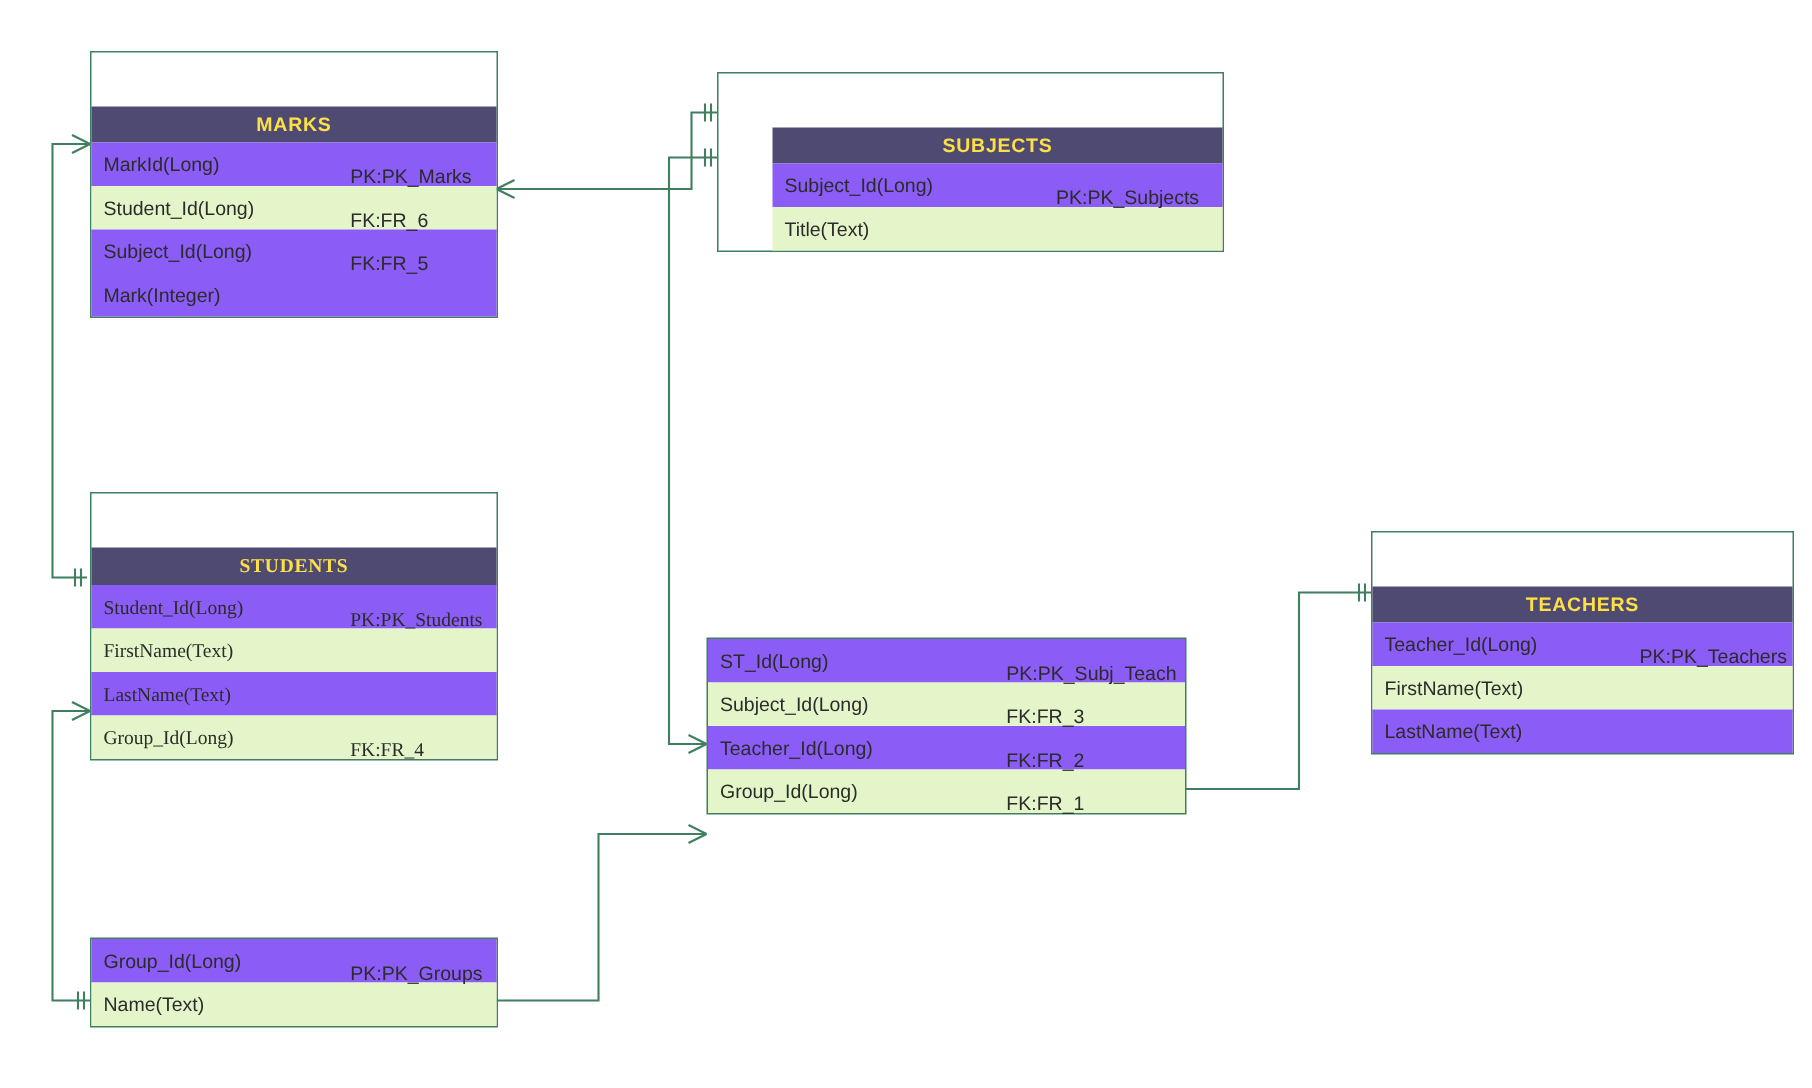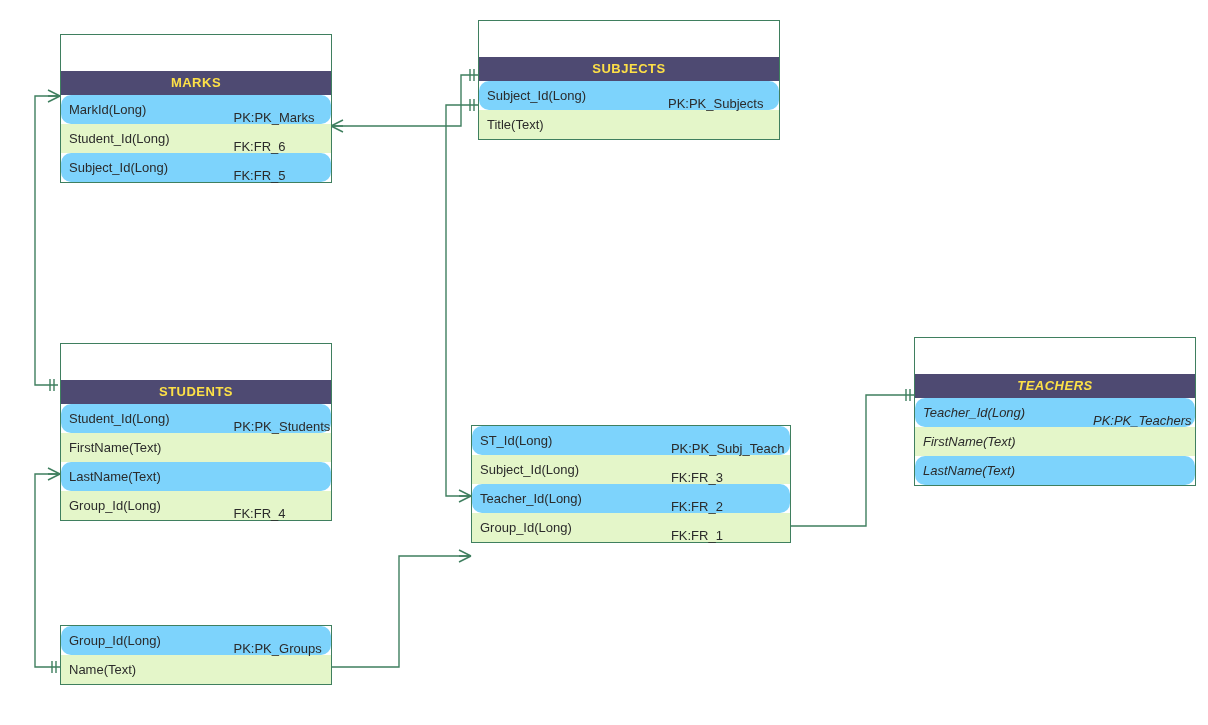--- a/index.html
+++ b/index.html
@@ -4,21 +4,21 @@
 <style>
   html,body{margin:0;padding:0;width:1208px;height:725px;background:#fff;font-family:Arial,Helvetica,sans-serif;font-size:13px;color:#2b2b2b;}
   .canvas{position:relative;width:1208px;height:725px;}
   svg.wires{position:absolute;left:0;top:0;width:1208px;height:725px;pointer-events:none;}
   .entity{position:absolute;border:1px solid #3f7f5f;}
   .entity .hdr{background:#4e4a72;color:#fde047;font-weight:bold;text-align:center;padding:4px 0 5px;letter-spacing:0.5px;margin-top:36px;}
   .row{display:flex;align-items:center;height:29px;}
   .row>div{padding:0 8px;white-space:nowrap;}
   .c0{flex:0 0 55%;}
   .c1{flex:0 0 45%;margin-top:16px;}
-  .rA{background:#7dd3fc;border-radius:10px;}
+  .rA{background:#8b5cf6;}
   .rB{background:#e4f6c9;}
 </style>
 </head>
 <body>
 <div class="canvas">
 
 <svg class="wires">
   <g stroke="#3f7f5f" stroke-width="1.4" fill="none">
 
     <path d="M331 126 L461 126 L461 75 L478 75"></path>
@@ -56,35 +56,39 @@
         <div class="c1">PK:PK_Marks</div>
       </div>
   <div class="row rB">
         <div class="c0">Student_Id(Long)</div>
         <div class="c1">FK:FR_6</div>
       </div>
   <div class="row rA">
         <div class="c0">Subject_Id(Long)</div>
         <div class="c1">FK:FR_5</div>
       </div>
+  <div class="row rA">
+        <div class="c0">Mark(Integer)</div>
+        <div class="c1"></div>
+      </div>
 </div>
 
-<div class="entity" style="left:478px;top:20px;width:300px;">
+<div class="entity" style="left:478px;top:48px;width:300px;padding-left:36px;">
   <div class="hdr">SUBJECTS</div>
   <div class="row rA">
         <div class="c0">Subject_Id(Long)</div>
         <div class="c1">PK:PK_Subjects</div>
       </div>
   <div class="row rB">
         <div class="c0">Title(Text)</div>
         <div class="c1"></div>
       </div>
 </div>
 
-<div class="entity" style="left:60px;top:343px;width:270px;">
+<div class="entity" style="left:60px;top:328px;width:270px;font-family:Liberation Serif, serif;">
   <div class="hdr">STUDENTS</div>
   <div class="row rA">
         <div class="c0">Student_Id(Long)</div>
         <div class="c1">PK:PK_Students</div>
       </div>
   <div class="row rB">
         <div class="c0">FirstName(Text)</div>
         <div class="c1"></div>
       </div>
   <div class="row rA">
@@ -109,21 +113,21 @@
   <div class="row rA">
         <div class="c0">Teacher_Id(Long)</div>
         <div class="c1">FK:FR_2</div>
       </div>
   <div class="row rB">
         <div class="c0">Group_Id(Long)</div>
         <div class="c1">FK:FR_1</div>
       </div>
 </div>
 
-<div class="entity" style="left:914px;top:337px;width:280px;font-style:italic;">
+<div class="entity" style="left:914px;top:354px;width:280px;">
   <div class="hdr">TEACHERS</div>
   <div class="row rA">
         <div class="c0">Teacher_Id(Long)</div>
         <div class="c1">PK:PK_Teachers</div>
       </div>
   <div class="row rB">
         <div class="c0">FirstName(Text)</div>
         <div class="c1"></div>
       </div>
   <div class="row rA">

